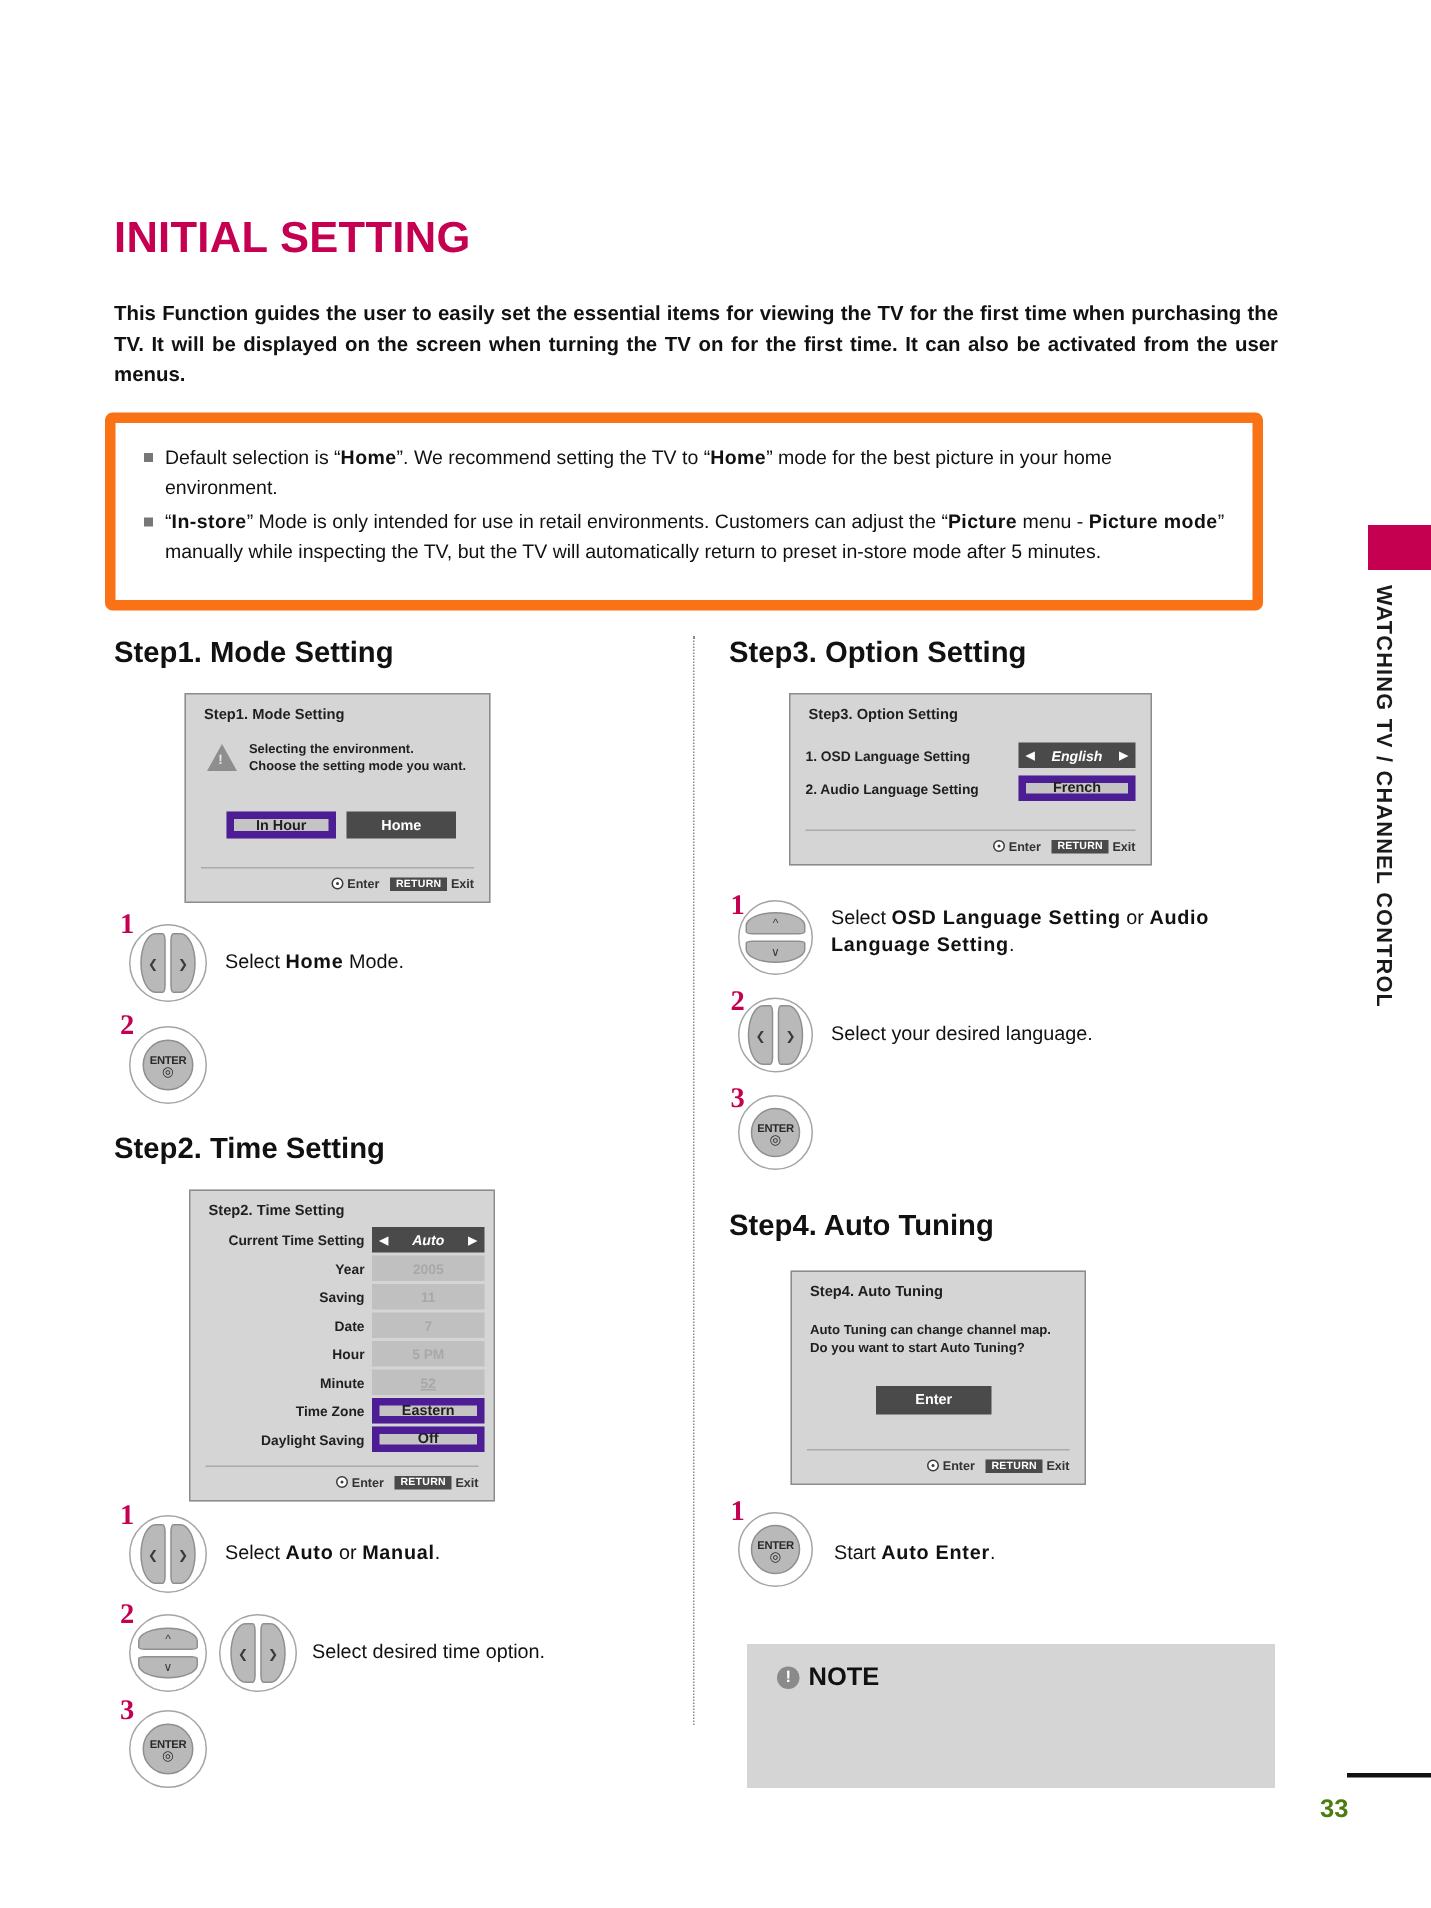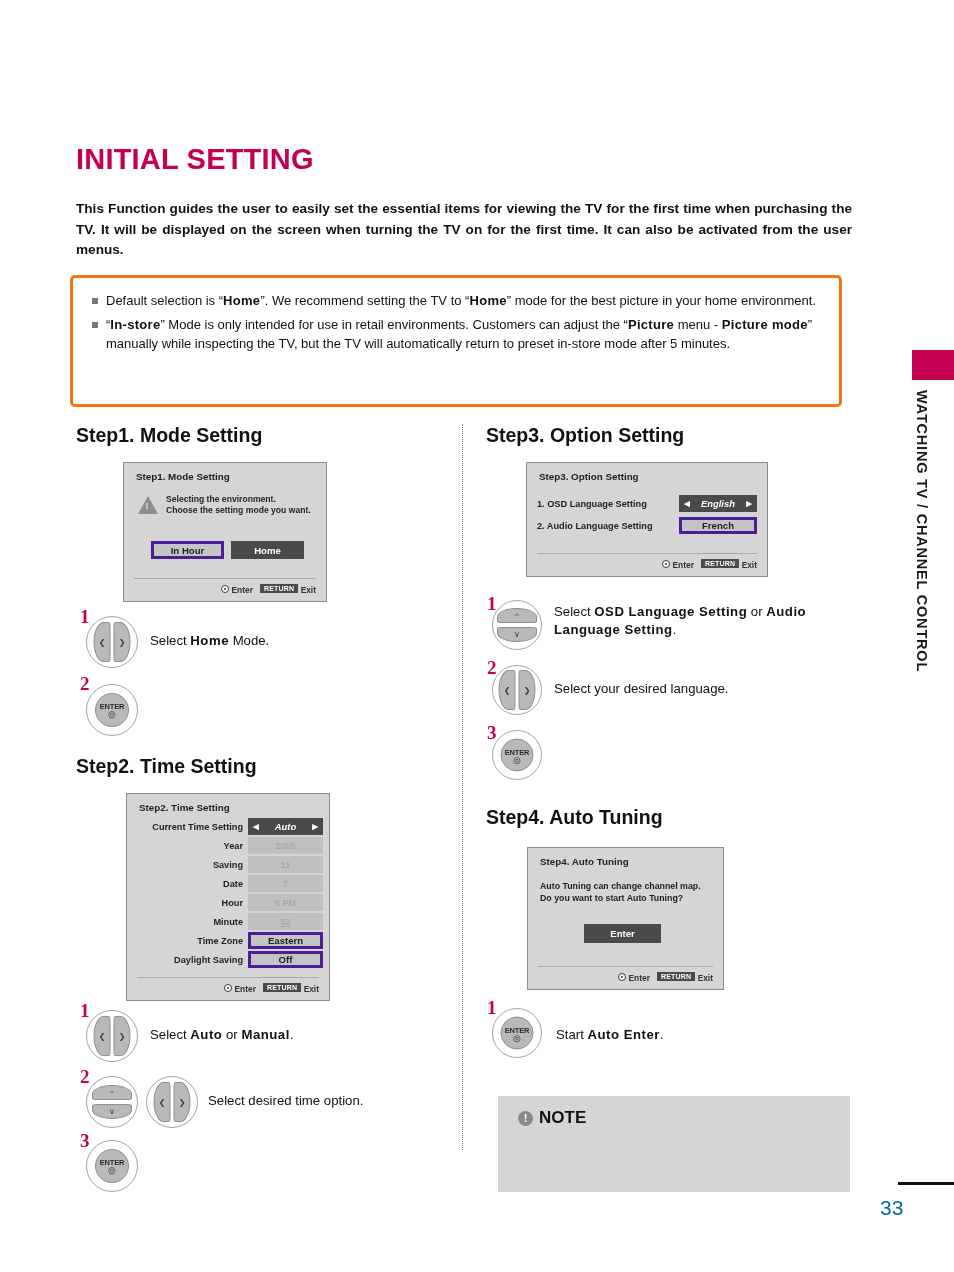--- a/index.html
+++ b/index.html
@@ -27,39 +27,39 @@
     color: #1a1a1a;
     text-align: left;
   }
   #side-rule {
     position: absolute; left: 898px; top: 1182px;
     width: 56px; height: 2.5px; background: #111;
   }
   #page-num {
     position: absolute; left: 880px; top: 1196px;
     width: 60px; text-align: left;
-    font-size: 21px; font-weight: normal; color: #0369a1;
+    font-size: 17px; font-weight: bold; color: #4d7c0f;
   }
 
   
   #page-title {
     position: absolute; left: 76px; top: 143px;
     font-size: 29px; font-weight: bold; color: #c50050;
     letter-spacing: 0.2px;
   }
   #intro {
     position: absolute; left: 76px; top: 199px; width: 776px;
     font-size: 13.6px; font-weight: bold; line-height: 20.5px;
     text-align: justify; color: #111;
   }
 
   
   #info-box {
     position: absolute; left: 70px; top: 275px; width: 772px; height: 132px;
-    border: 3px solid #f97316; border-radius: 5px; background: #fff;
+    border: 7px solid #f97316; border-radius: 5px; background: #fff;
   }
   .info-bullet {
     position: relative;
     margin: 0 16px 0 18px;
     font-size: 13px; line-height: 19.5px; color: #111;
     padding-left: 15px;
   }
   .info-bullet:first-child { padding-top: 13px; }
   .info-bullet .sq {
     position: absolute; left: 1px; top: 7px;
@@ -115,21 +115,21 @@
     font-size: 9px; color: #e8e8e8; font-weight: bold;
   }
 
   .btn-dark {
     background: #4a4a4a; color: #ffffff; font-weight: bold;
     display: flex; align-items: center; justify-content: center;
     font-size: 9.6px;
   }
   .btn-light {
     background: #c4c4c4; color: #1f1f1f; font-weight: bold;
-    border: 3px solid #4c1d95;
+    border: 5px solid #4c1d95;
     display: flex; align-items: center; justify-content: center;
     font-size: 9.6px;
   }
   .field-dim {
     background: #c0c0c0; color: #a8a8a8; font-weight: bold;
     display: flex; align-items: center; justify-content: center;
     font-size: 9.2px;
   }
   .row-label {
     position: absolute; text-align: right; font-weight: bold;

